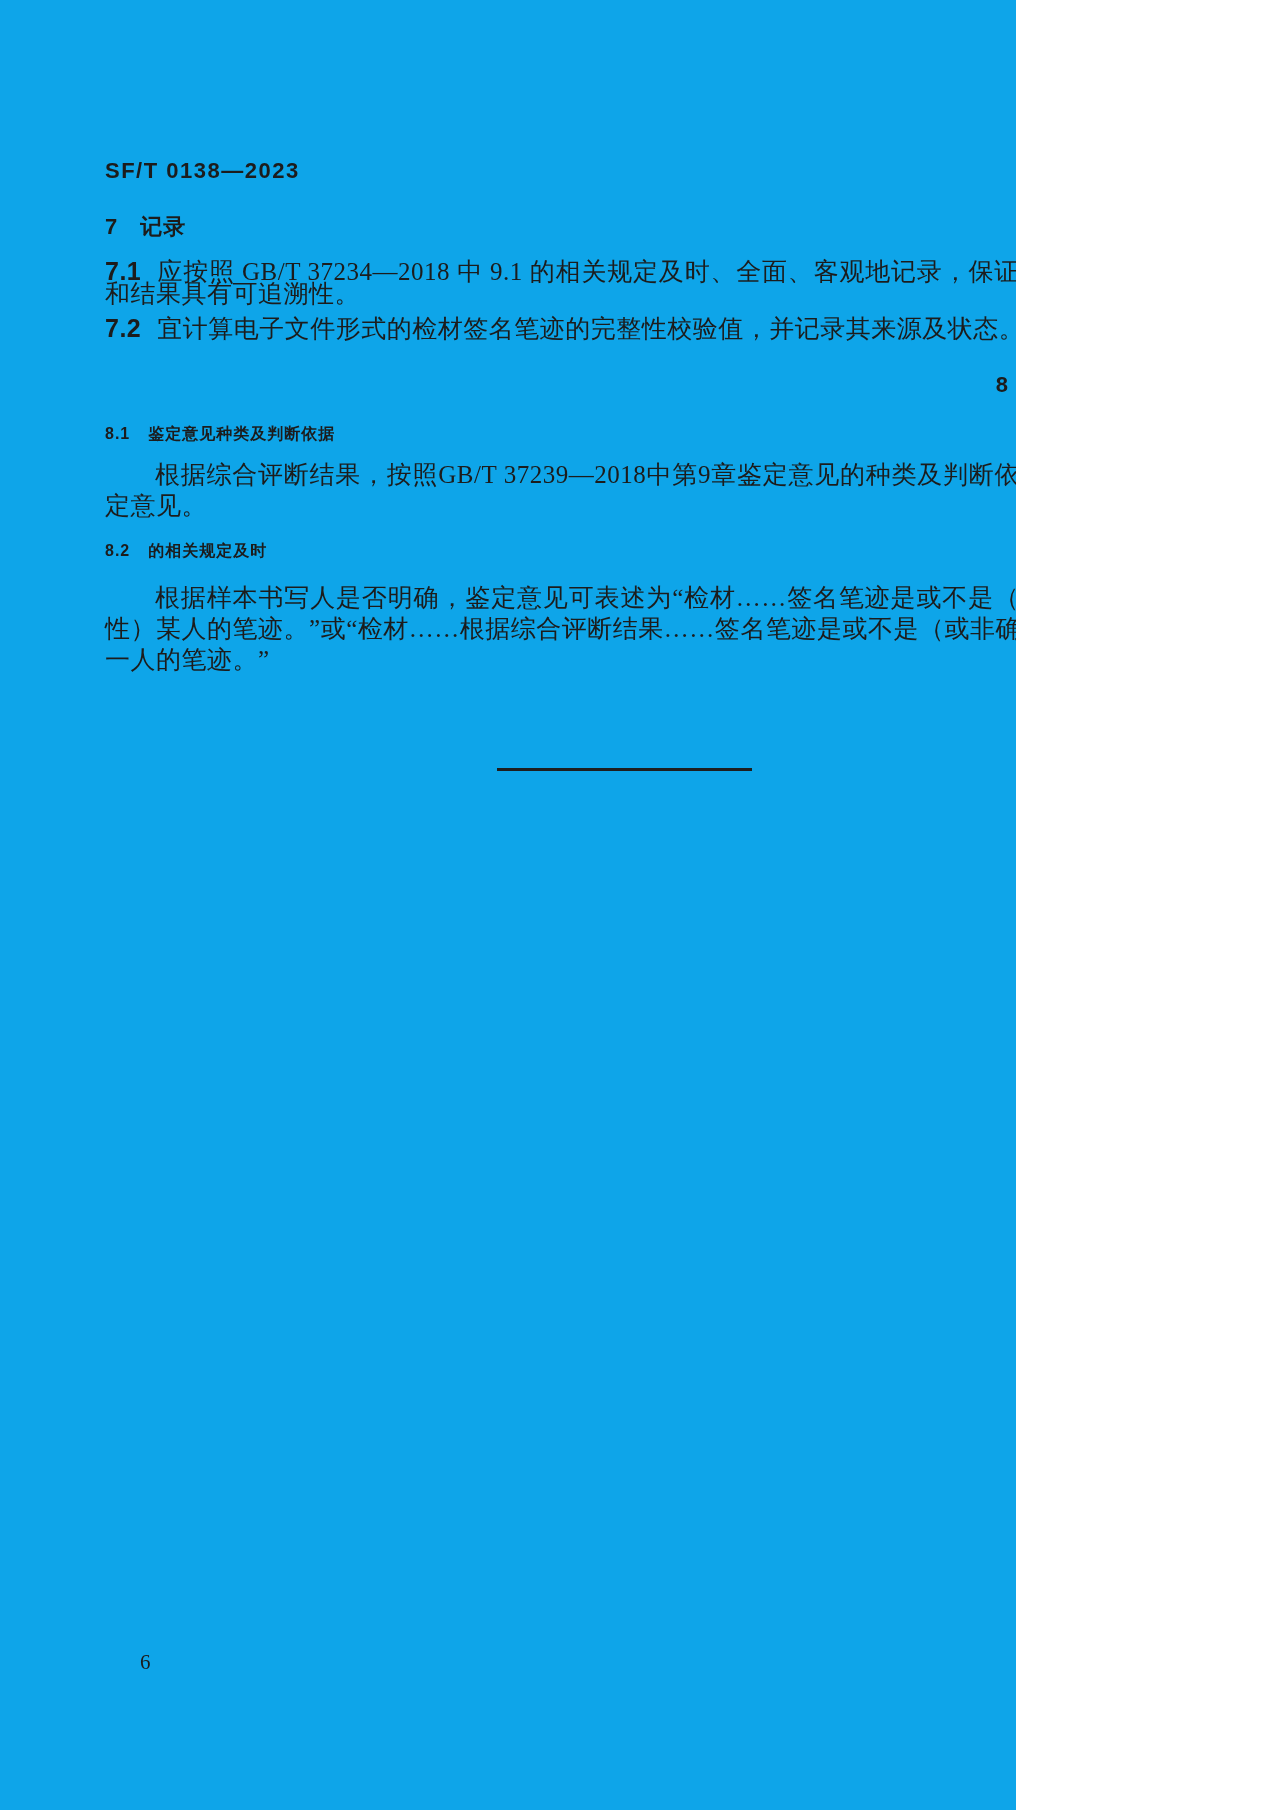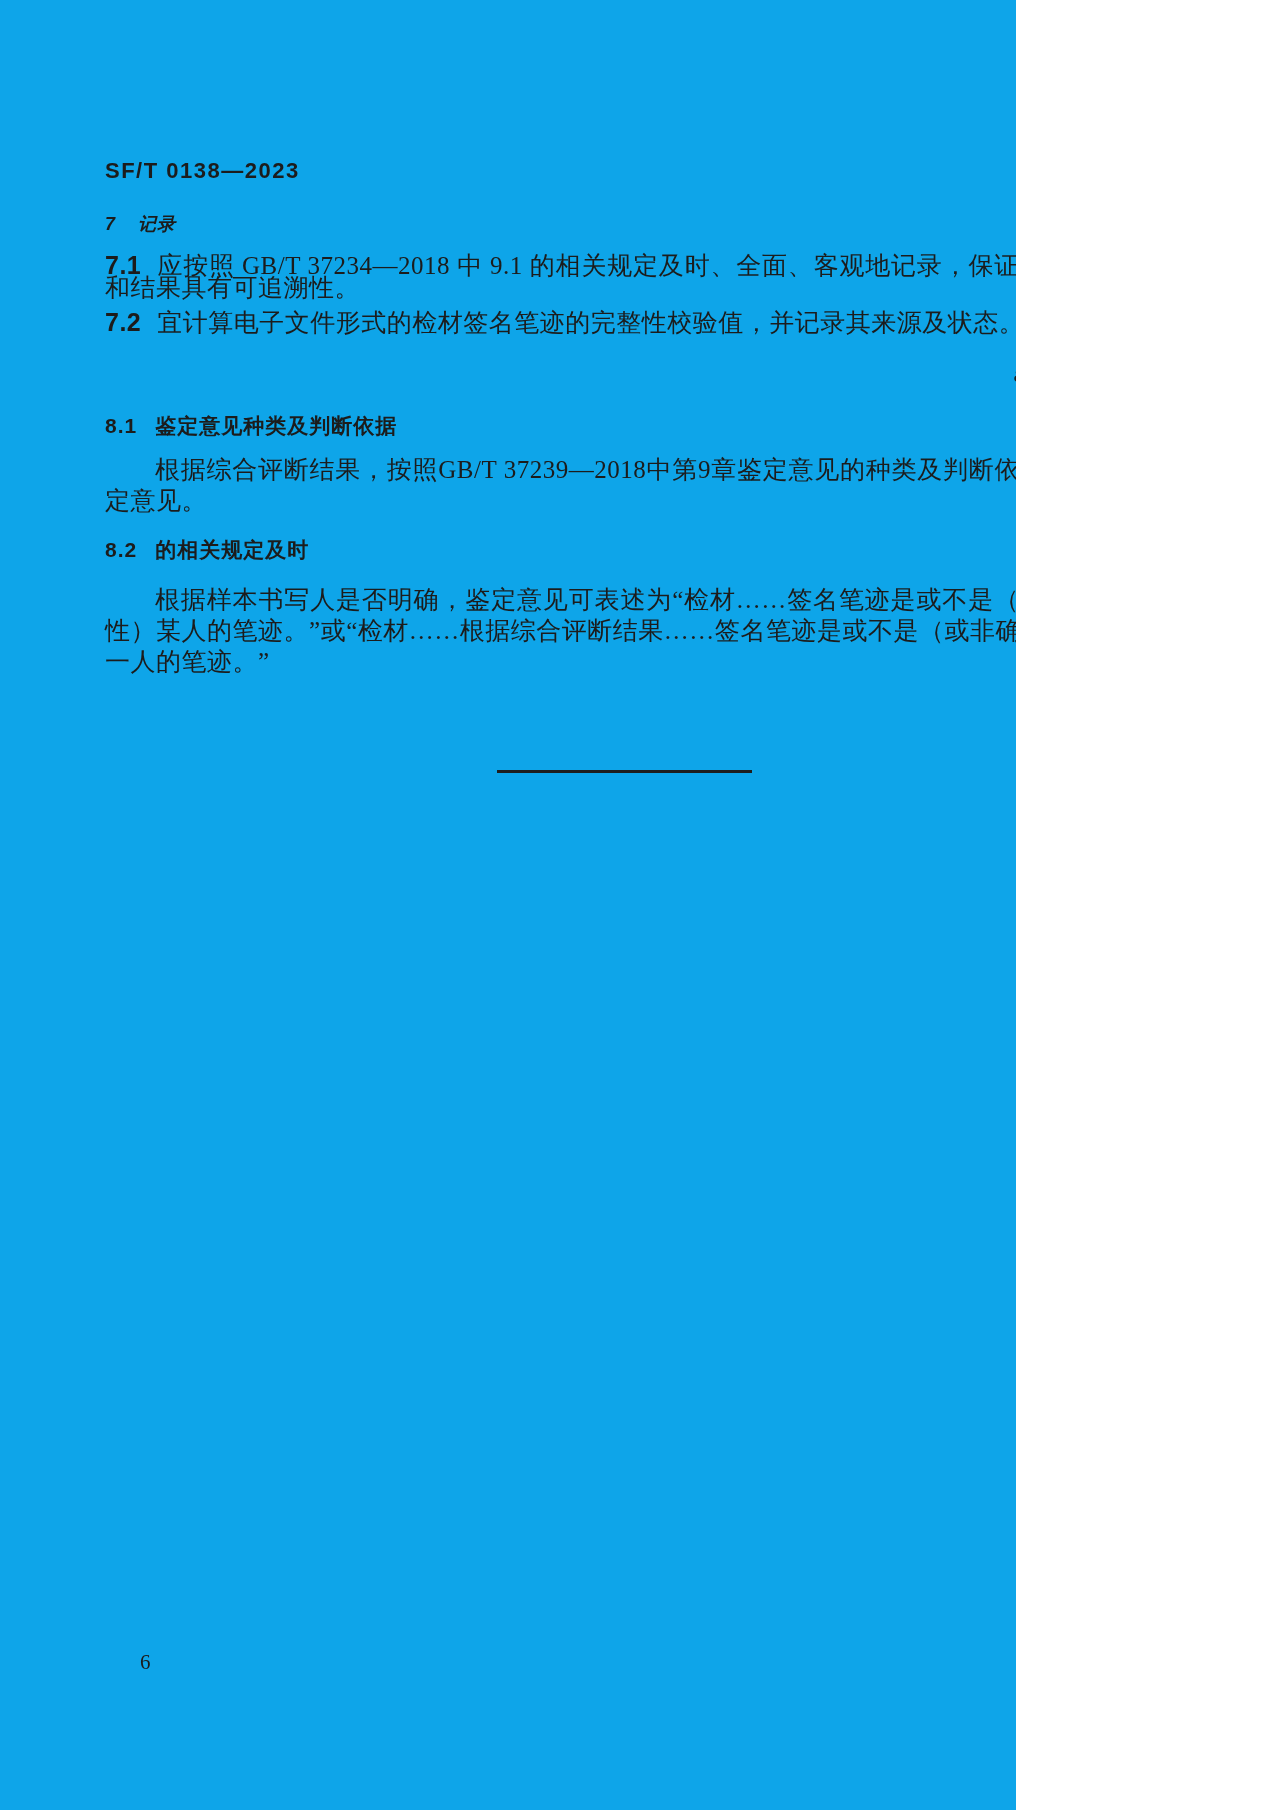--- a/index.html
+++ b/index.html
@@ -28,30 +28,29 @@
   }
   .doc-code {
     font-family: "Liberation Sans", "DejaVu Sans", sans-serif;
     font-size: 22px;
     font-weight: 600;
     letter-spacing: 1.5px;
   }
   .h1 {
     margin-top: 28px;
     font-family: "Liberation Sans", "DejaVu Sans", sans-serif;
-    font-size: 18px;
+    font-size: 22px;
     font-weight: 700;
     letter-spacing: 1px;
-    font-style: italic;
   }
   .h1 .num { margin-right: 22px; }
   .h2 {
     margin-top: 24px;
     font-family: "Liberation Sans", "DejaVu Sans", sans-serif;
-    font-size: 21px;
+    font-size: 16px;
     font-weight: 700;
     letter-spacing: 1px;
   }
   .h2 .num { margin-right: 18px; }
   .clause {
     margin-top: 18px;
     font-size: 25px;
     line-height: 22px;
     text-align: justify;
     letter-spacing: 0.5px;

